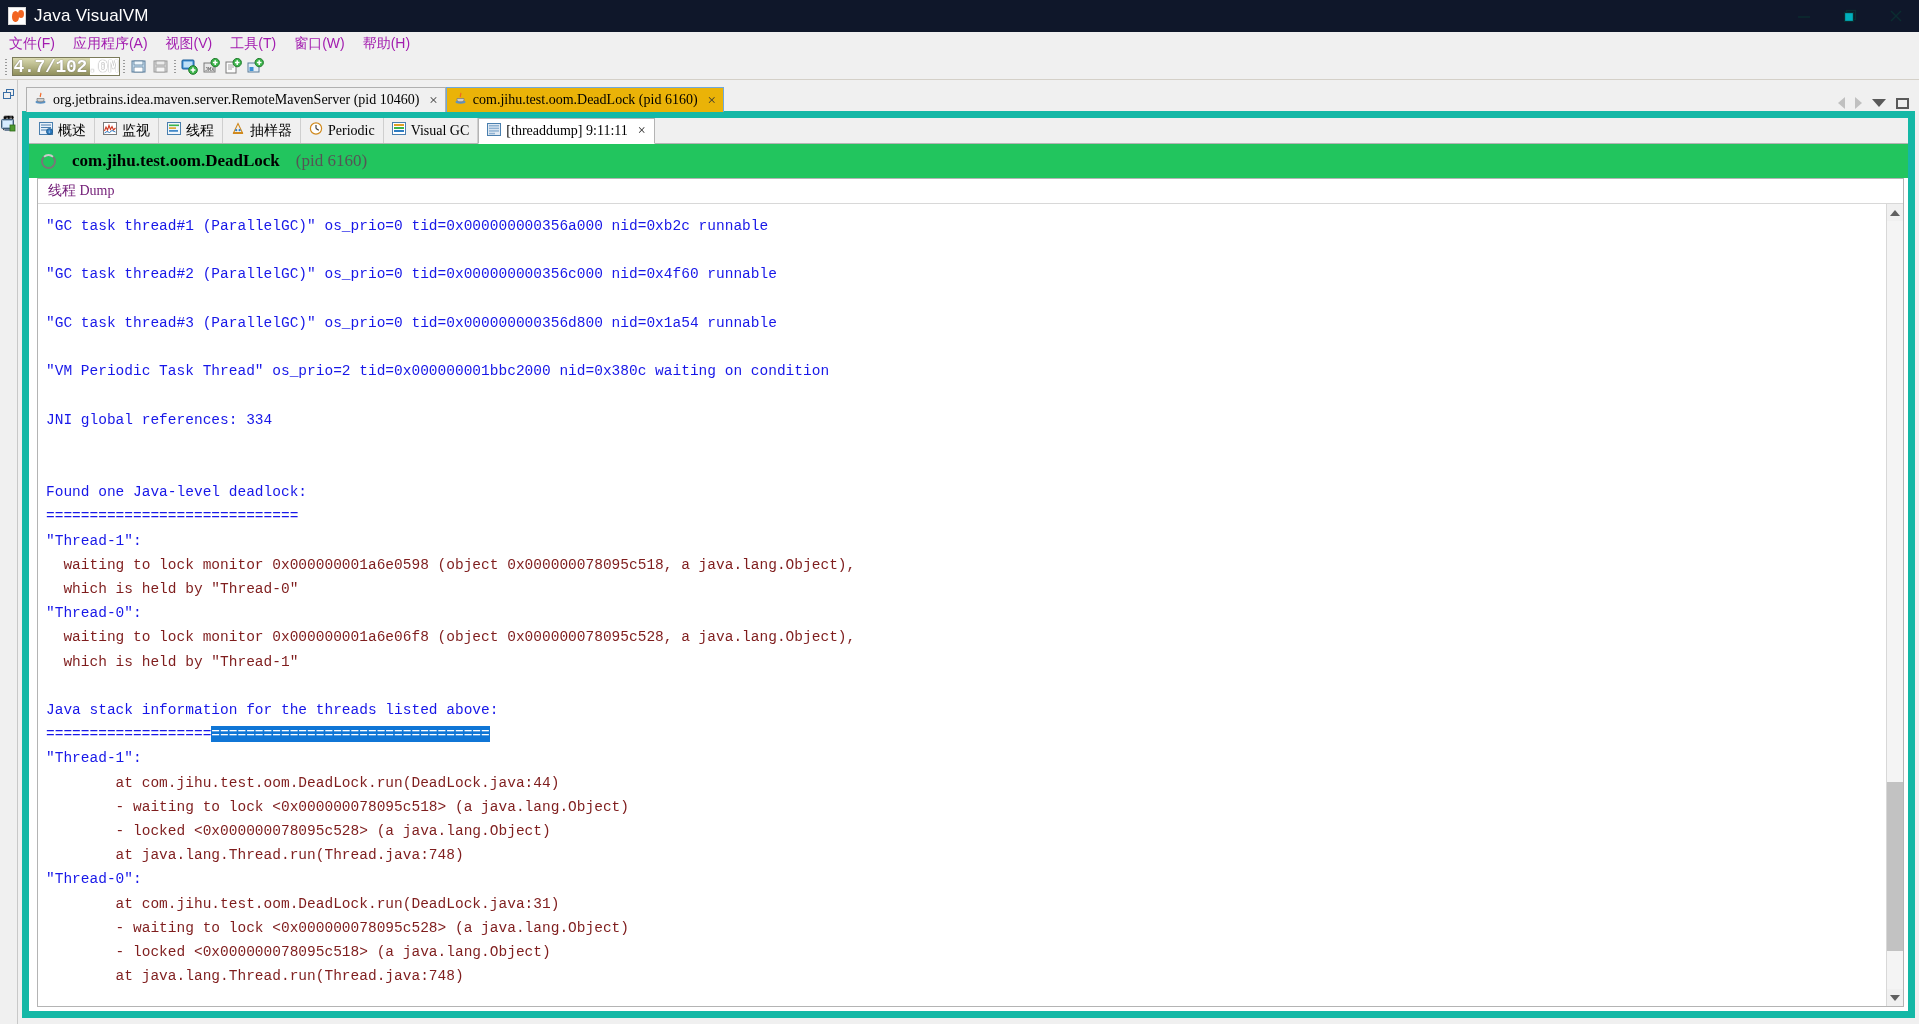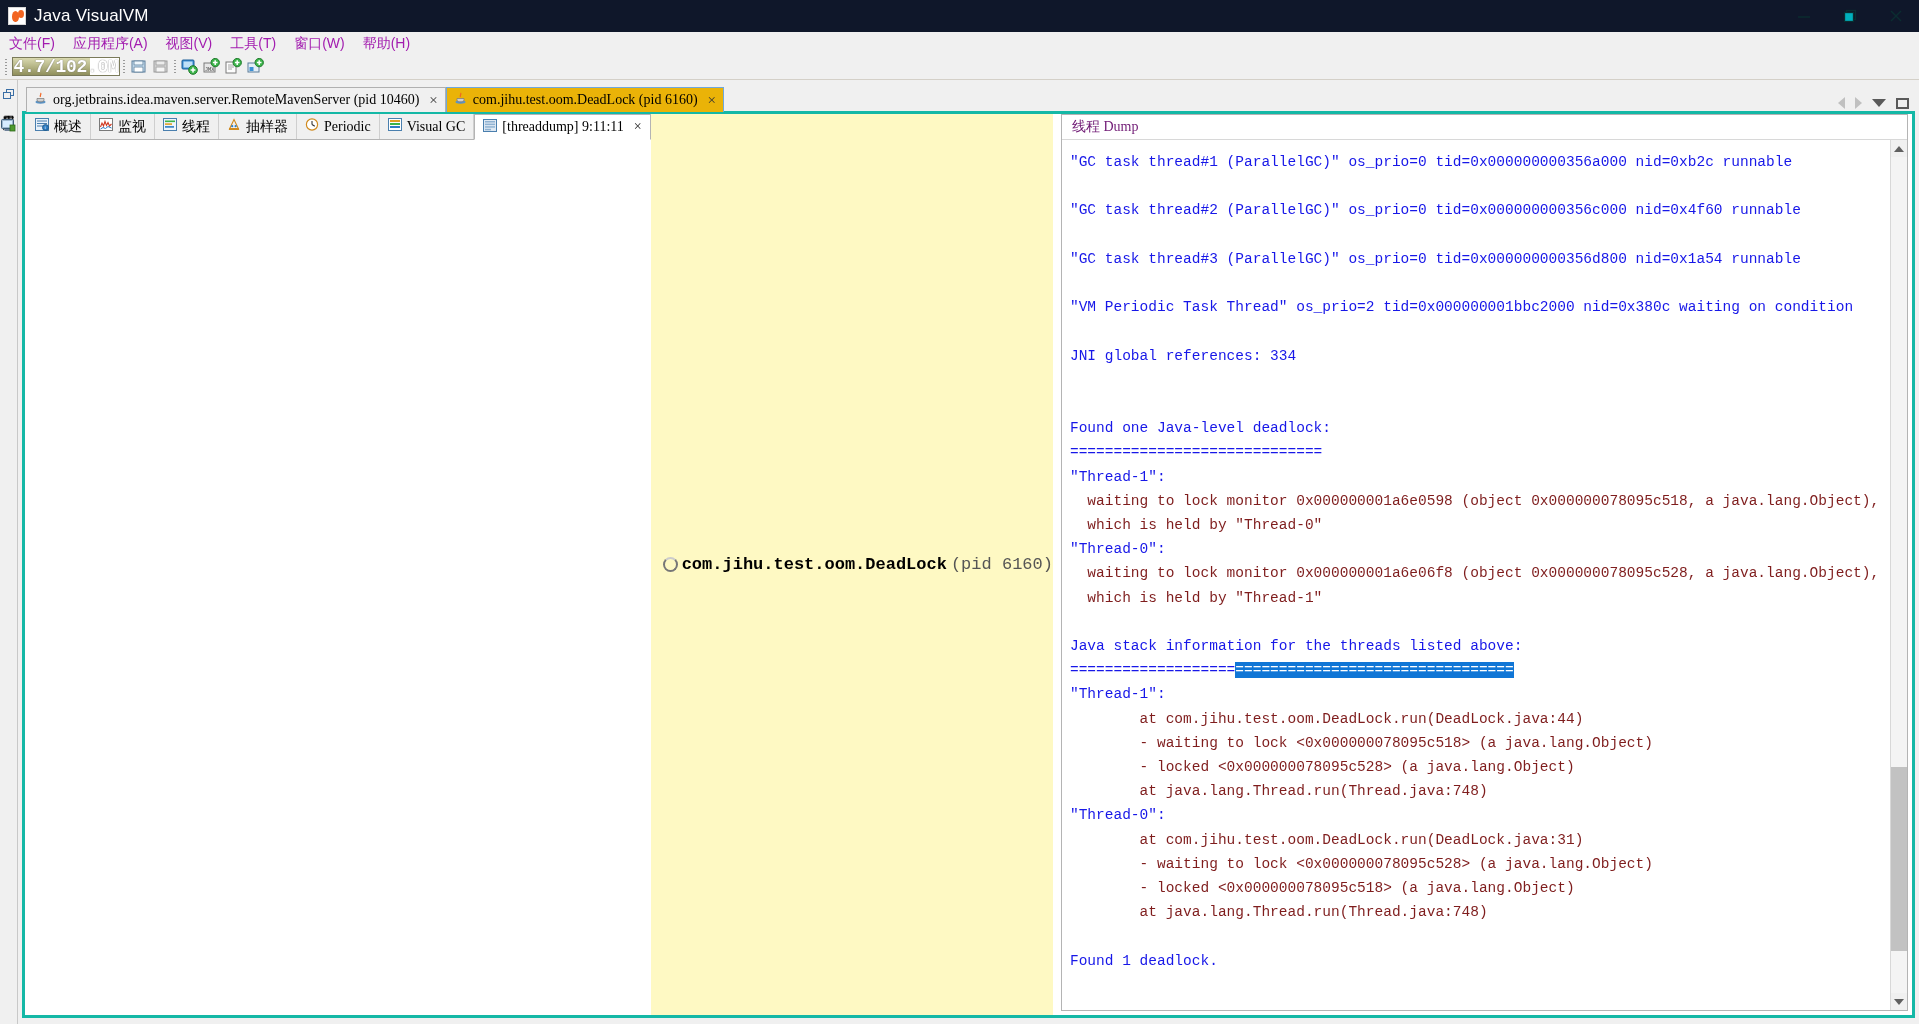--- a/index.html
+++ b/index.html
@@ -120,22 +120,22 @@
     margin-left: auto; display: flex; align-items: center; gap: 10px;
     padding-right: 6px; padding-bottom: 3px;
   }
   .navarrow { width: 0; height: 0; }
   .navarrow.left { border-top: 6px solid transparent; border-bottom: 6px solid transparent; border-right: 7px solid #c0c0c0; }
   .navarrow.right { border-top: 6px solid transparent; border-bottom: 6px solid transparent; border-left: 7px solid #c0c0c0; }
   .navdown { width: 0; height: 0; border-left: 7px solid transparent; border-right: 7px solid transparent; border-top: 8px solid #5a5a5a; }
   .navmax { width: 13px; height: 11px; border: 2px solid #5a5a5a; }
 
   .tabpane {
-    flex: 1; border: 3px solid #14b8a6; background: #ffffff;
-    margin-top: -1px; display: flex; flex-direction: row; min-height: 0;
+    flex: 1; border: 7px solid #14b8a6; background: #ffffff;
+    margin-top: -1px; display: flex; flex-direction: column; min-height: 0;
   }
 
   
   .subtabs {
     display: flex; align-items: stretch; height: 26px;
     background: #f0f0f0; border-bottom: 1px solid #b4b4b4;
     padding-left: 2px;
   }
   .stab {
     display: flex; align-items: center; gap: 5px; padding: 0 8px;
@@ -143,23 +143,23 @@
     font-family: "Liberation Serif", serif; white-space: nowrap;
   }
   .stab.active {
     background: #ffffff; border: 1px solid #b4b4b4; border-bottom: 1px solid #ffffff;
     margin-bottom: -1px; position: relative; z-index: 3;
   }
   .stab .close { font-size: 14px; margin-left: 5px; color: #222; }
 
   
   .apphdr {
-    display: flex; align-items: center; gap: 4px;
-    padding: 7px 0 7px 12px; background: #fef9c3; font-size: 17px;
-    font-family: Liberation Mono, monospace;
+    display: flex; align-items: center; gap: 16px;
+    padding: 7px 0 7px 12px; background: #22c55e; font-size: 17px;
+    font-family: Liberation Serif, serif;
   }
   .apphdr .name { font-weight: bold; color: #000; }
   .apphdr .pid { color: #555; }
   .ring {
     width: 15px; height: 15px; border: 2px solid #777; border-radius: 50%;
     border-top-color: #ccc; flex: 0 0 auto;
   }
 
   
   .dumpcard {

